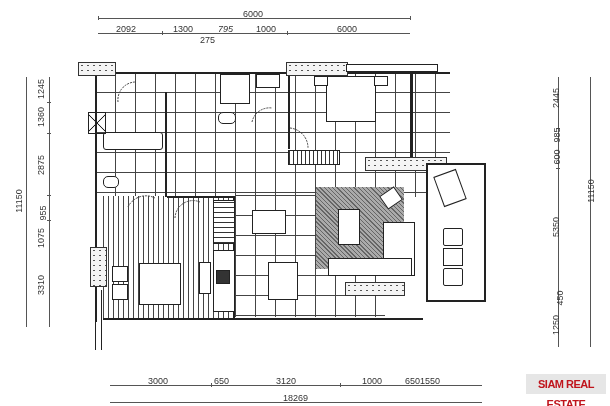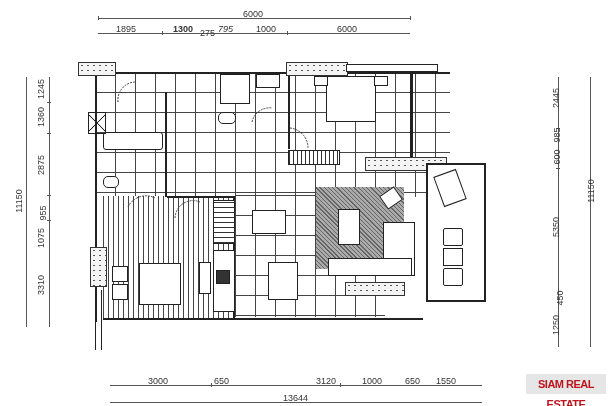--- a/index.html
+++ b/index.html
@@ -48,24 +48,24 @@
 <body>
 
 <div>
   <div class="dimline" style="left:98px;top:18px;width:312px;height:1px;"></div>
   <div class="tick" style="left:98px;top:16px;"></div>
   <div class="tick" style="left:410px;top:16px;"></div>
   <span class="dimtxt" style="left:243px;top:9px;">6000</span>
 </div>
 <div>
   <div class="dimline" style="left:98px;top:33px;width:312px;height:1px;"></div>
-  <span class="dimtxt" style="left:116px;top:24px;">1895</span>
+  <span class="dimtxt" style="left:116px;top:24px;">2092</span>
   <div class="tick" style="left:162px;top:31px;"></div>
-  <span class="dimtxt" style="left:173px;top:24px;font-weight:bold;">1300</span>
-  <span class="dimtxt" style="left:200px;top:28px;">275</span>
+  <span class="dimtxt" style="left:173px;top:24px;">1300</span>
+  <span class="dimtxt" style="left:200px;top:35px;">275</span>
   <span class="dimtxt" style="left:218px;top:24px;font-style:italic;">795</span>
   <span class="dimtxt" style="left:256px;top:24px;">1000</span>
   <div class="tick" style="left:287px;top:31px;"></div>
   <span class="dimtxt" style="left:337px;top:24px;">6000</span>
 </div>
 
 <div>
   <div class="dimline" style="left:26px;top:77px;width:1px;height:250px;"></div>
   <div class="dimline" style="left:49px;top:77px;width:1px;height:250px;"></div>
   <span class="vtxt" style="left:7px;top:196px;">11150</span>
@@ -93,27 +93,27 @@
   <span class="vtxt" style="left:552px;top:293px;">450</span>
   <span class="vtxt" style="left:546px;top:320px;">1250</span>
   <span class="vtxt" style="left:579px;top:186px;">11150</span>
 </div>
 
 <div>
   <div class="dimline" style="left:110px;top:385px;width:372px;height:1px;"></div>
   <span class="dimtxt" style="left:148px;top:376px;">3000</span>
   <div class="tick" style="left:211px;top:383px;"></div>
   <span class="dimtxt" style="left:214px;top:376px;">650</span>
-  <span class="dimtxt" style="left:276px;top:376px;margin-left:40px;">3120</span>
+  <span class="dimtxt" style="left:276px;top:376px;">3120</span>
   <div class="tick" style="left:340px;top:383px;"></div>
   <span class="dimtxt" style="left:362px;top:376px;">1000</span>
   <span class="dimtxt" style="left:405px;top:376px;">650</span>
-  <span class="dimtxt" style="left:436px;top:376px;">1550</span>
+  <span class="dimtxt" style="left:420px;top:376px;">1550</span>
   <div class="dimline" style="left:110px;top:402px;width:372px;height:1px;"></div>
-  <span class="dimtxt" style="left:283px;top:393px;">13644</span>
+  <span class="dimtxt" style="left:283px;top:393px;">18269</span>
 </div>
 
 <div>
 
   <div class="tiles" style="left:95px;top:72px;width:355px;height:125px;"></div>
   <div class="tiles" style="left:235px;top:195px;width:150px;height:122px;"></div>
 
   <div class="wood" style="left:103px;top:196px;width:130px;height:122px;"></div>
 
   <div class="wall" style="left:95px;top:72px;width:355px;height:2px;"></div>

